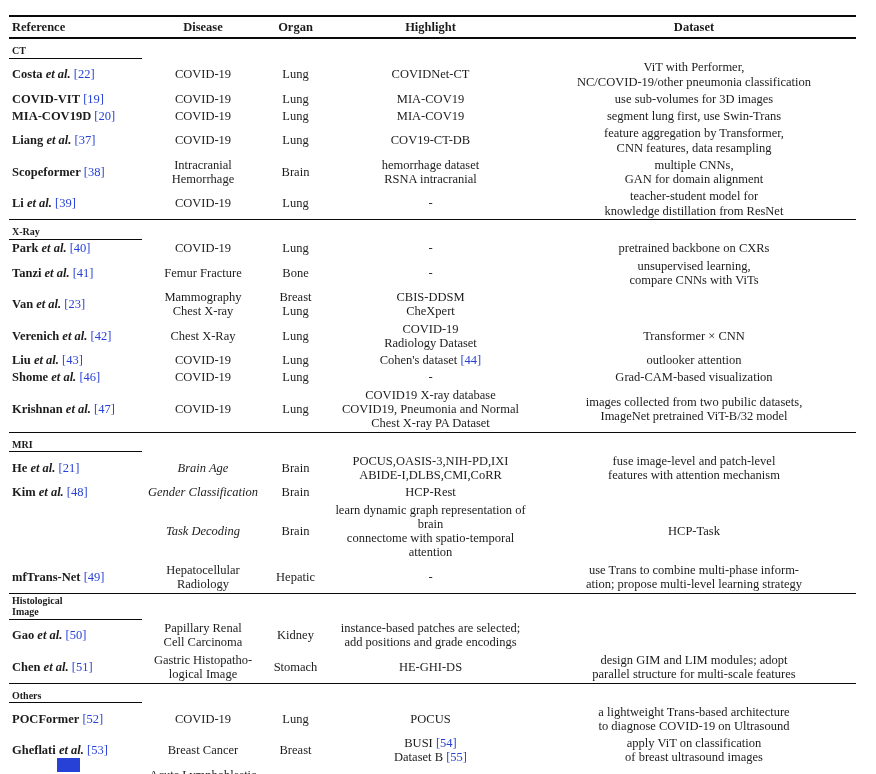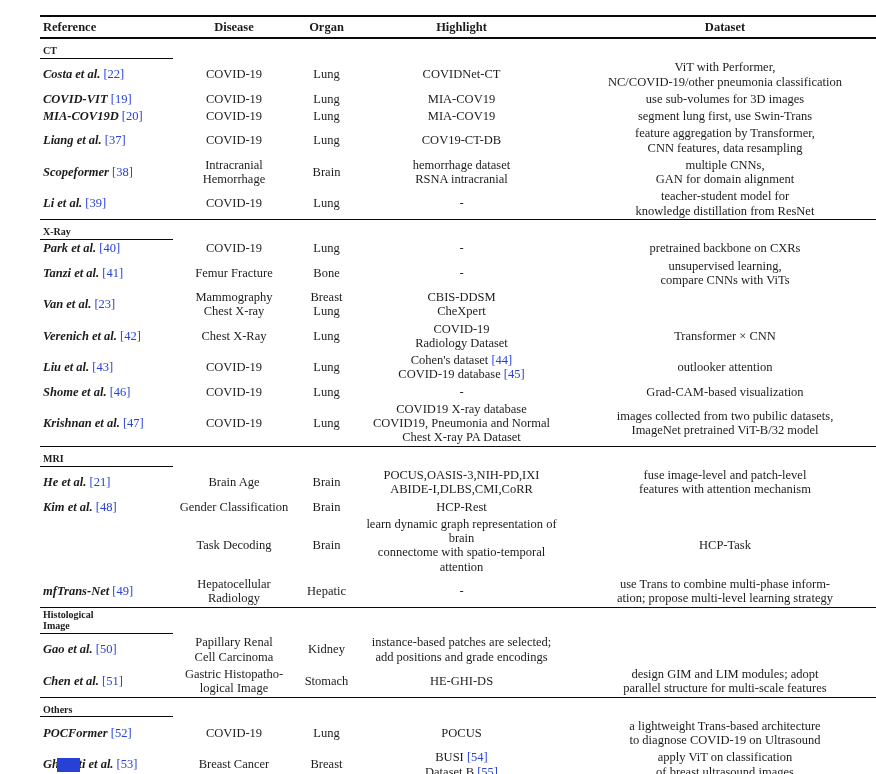--- a/index.html
+++ b/index.html
@@ -2,35 +2,35 @@
 <html style="--cite: #2741d6;"><head>
 <meta charset="utf-8">
 <style>
   * { margin: 0; padding: 0; box-sizing: border-box; }
   html, body { width: 876px; height: 774px; overflow: hidden; }
   body {
     background: #ffffff;
     font-family: "Liberation Serif", "DejaVu Serif", serif;
     color: #1c1c1c;
   }
-  .page { position: relative; width: 876px; height: 774px; padding: 15px 4px 0 40px; }
+  .page { position: relative; width: 876px; height: 774px; padding: 15px 4px 0 9px; }
   .tbl { width: 847px; border-top: 2px solid #0a0a0a; border-bottom: 2px solid #0a0a0a; }
   .hdr-row, .row {
     display: grid;
     grid-template-columns: 135px 118px 67px 203px 1fr;
     align-items: center;
   }
   .hdr-row { border-bottom: 1px solid #0a0a0a; padding: 2px 0 3px 0; }
   .hd { font-weight: bold; font-size: 13px; }
   .c { padding: 0.5px 3px; font-size: 12.5px; line-height: 1.14; }
   .ref { text-align: left; }
   .ctr { text-align: center; }
   .pre { white-space: pre-line; }
-  .b { font-weight: bold; font-style: italic; }
-  .i { }
+  .b { font-weight: bold; }
+  .i { font-style: italic; }
   .cite { color: var(--cite, #2741d6); cursor: pointer; }
   .row { padding: 1px 0; }
   .section-row { border-top: 1px solid #0a0a0a; padding-top: 1px; }
   .section-label {
     display: inline-block;
     min-width: 133px;
     border-bottom: 1px solid #0a0a0a;
     font-weight: bold;
     font-size: 10px;
     padding: 0 0 1px 3px;
@@ -154,21 +154,20 @@
             <div><span>Radiology Dataset</span></div>
           </div>
           <div class="c ctr pre">Transformer × CNN</div>
         </div>
         <div class="row">
           <div class="c ref"><span class="b">Liu</span><span class="b i"> et al.</span><span class="cite"> [43]</span></div>
           <div class="c ctr pre">COVID-19</div>
           <div class="c ctr pre">Lung</div>
           <div class="c ctr">
             <div><span>Cohen's dataset</span><span class="cite"> [44]</span></div>
-            <div><span>COVID-19 database</span><span class="cite"> [45]</span></div>
           </div>
           <div class="c ctr pre">outlooker attention</div>
         </div>
         <div class="row">
           <div class="c ref"><span class="b">Shome</span><span class="b i"> et al.</span><span class="cite"> [46]</span></div>
           <div class="c ctr pre">COVID-19</div>
           <div class="c ctr pre">Lung</div>
           <div class="c ctr">
             <div><span>-</span></div>
           </div>

